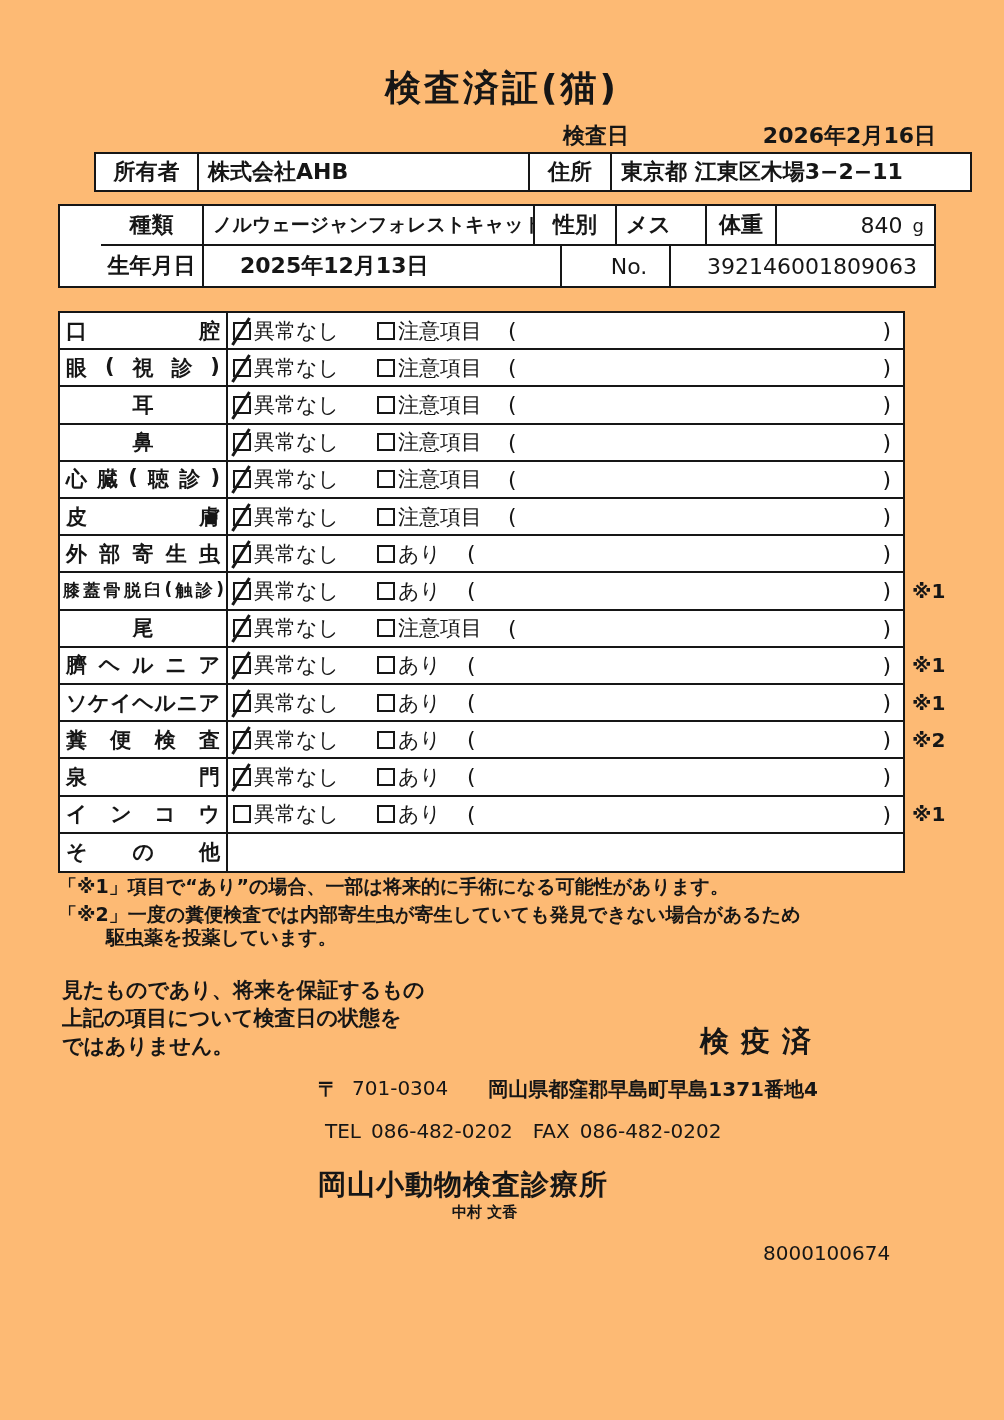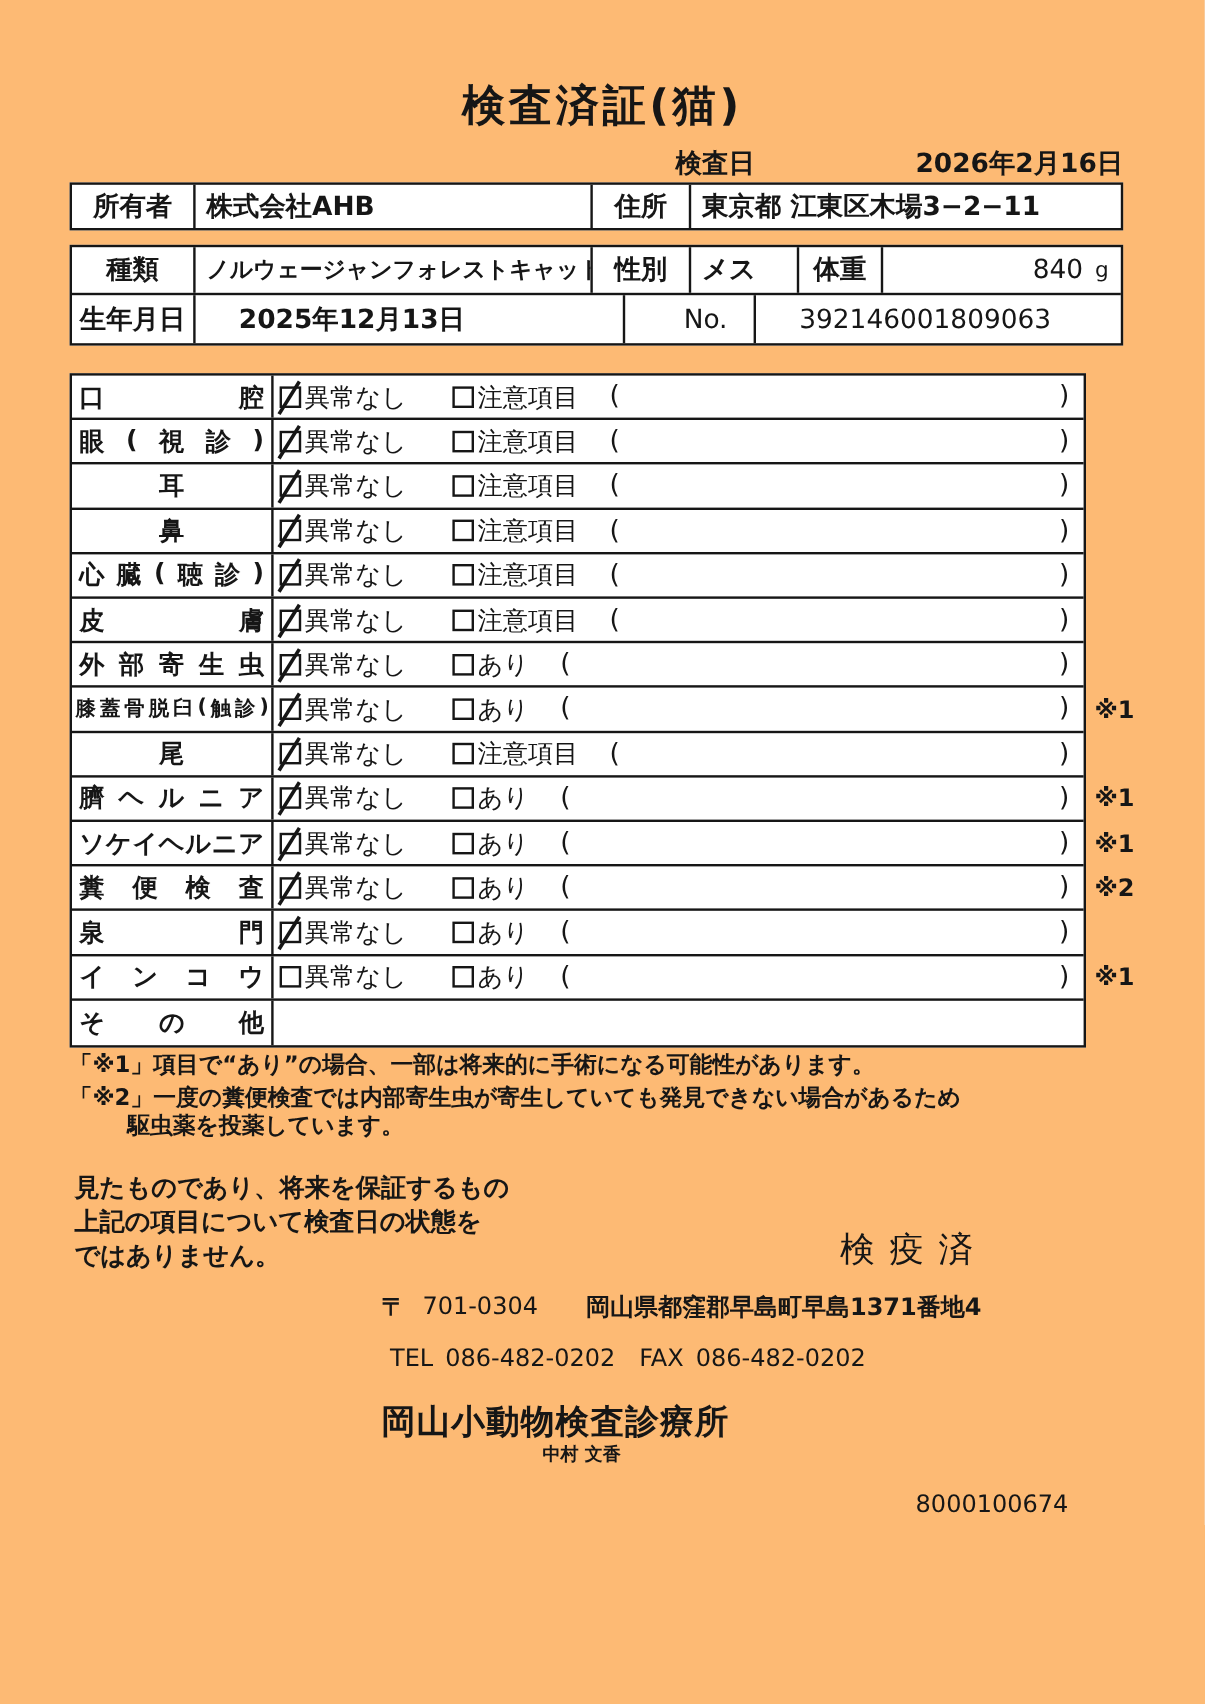--- a/index.html
+++ b/index.html
@@ -23,23 +23,23 @@
   .cell:last-child { border-right:none; }
   .lab { justify-content:center; font-weight:700; }
   .val { padding-left:9px; font-weight:700; }
   .w103{flex:0 0 103px} .w331{flex:0 0 331px} .w82{flex:0 0 82px}
   .w90{flex:0 0 90px} .w70{flex:0 0 70px} .grow{flex:1}
   .breed { font-size:19px; }
   .num { font-weight:400; }
   .wt { justify-content:flex-end; padding-right:10px; font-weight:400; gap:10px; }
   .wt .unit { font-size:18px; }
 
-  .t1 { top:152px; height:40px; display:flex; }
+  .t1 { top:152px; height:40px; display:flex;margin-left:36px; }
   .t1 .cell { height:100%; }
-  .t2 { top:204px; }
+  .t2 { top:204px;padding-left:41px; }
 
   .intro { position:absolute; left:60px; top:287px; font-size:19px; font-weight:700; }
 
   .checklist { position:absolute; left:58px; top:311px; width:847px; height:562px;
                border:2px solid #161616; display:grid; grid-template-rows:repeat(15,1fr); background:#fff; }
   .cl-row { display:flex; border-bottom:2px solid #161616; position:relative; }
   .cl-row:last-child { border-bottom:none; }
   .cl-label { flex:0 0 168px; border-right:2px solid #161616; display:flex; align-items:center;
               padding:0 6px; font-size:21px; font-weight:700; }
   .spread { display:flex; justify-content:space-between; width:100%; }
@@ -56,21 +56,21 @@
   .cl-note { position:absolute; left:852px; top:0; height:100%; display:flex; align-items:center;
              font-size:20px; font-weight:700; white-space:nowrap; }
 
   .fn { position:absolute; font-size:19px; font-weight:700; white-space:nowrap; }
   .fn1 { left:58px;  top:874px; }
   .fn2 { left:58px;  top:902px; }
   .fn3 { left:106px; top:925px; }
 
   .disclaimer { position:absolute; left:62px; top:976px; font-size:21px;
                 font-weight:700; line-height:28px; }
-  .quarantine { position:absolute; left:700px; top:1022px; font-size:29px; font-weight:400;
+  .quarantine { position:absolute; left:700px; top:1022px; font-size:29px; font-weight:700;
                 letter-spacing:12px; white-space:nowrap; }
 
   .addr { position:absolute; left:318px; top:1076px; font-size:20px; font-weight:700;
           display:flex; white-space:nowrap; }
   .addr .code { margin-left:14px; font-weight:400; }
   .addr .town { margin-left:40px; }
 
   .telfax { position:absolute; left:325px; top:1119px; font-size:20px; font-weight:400;
             display:flex; white-space:nowrap; }
   .telfax .v { margin-left:10px; }

